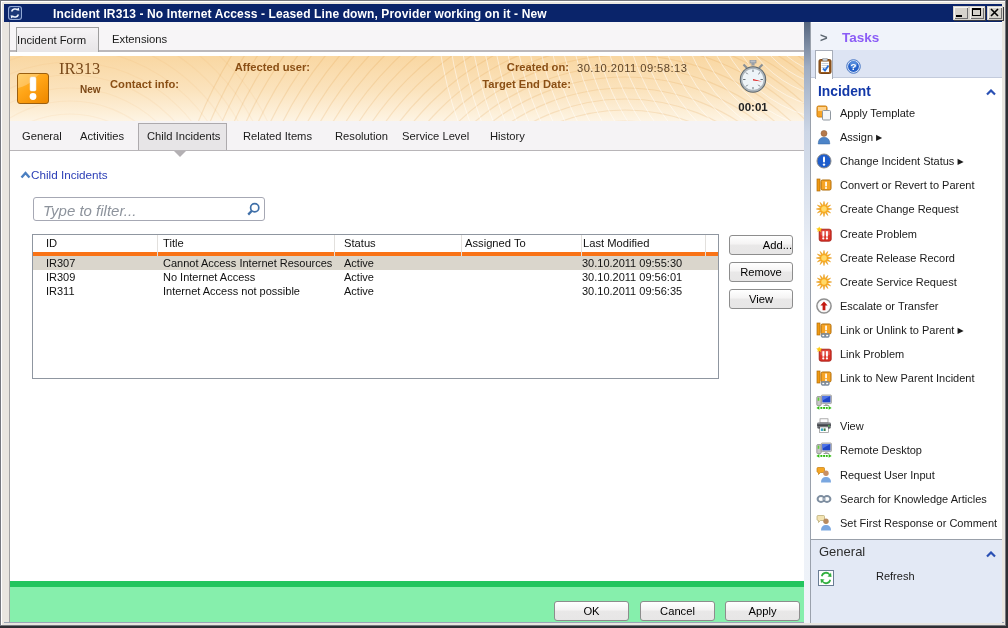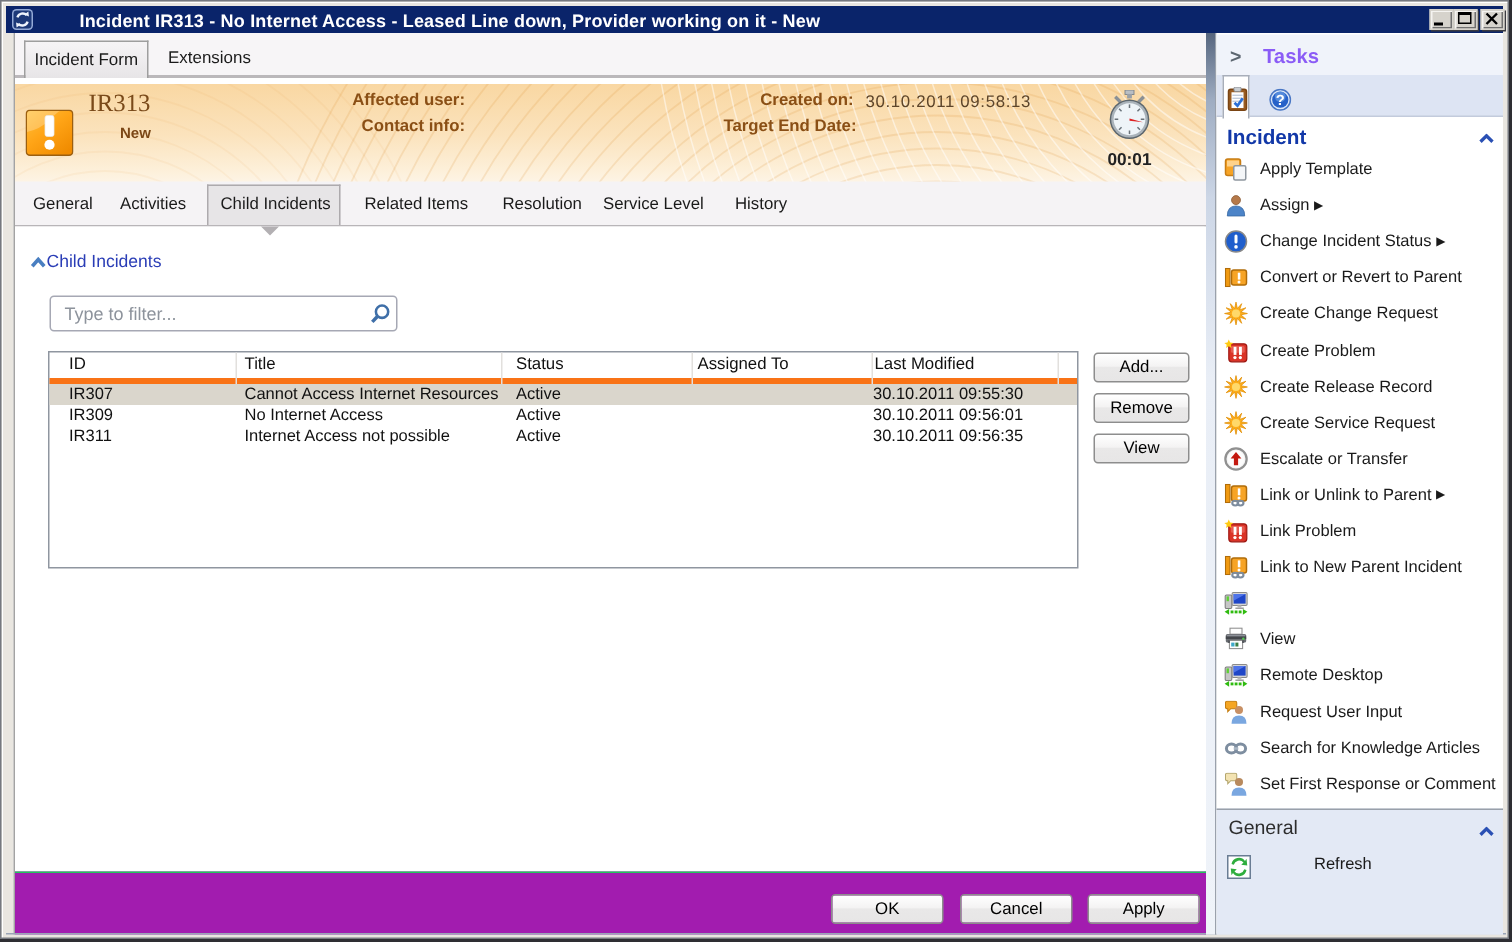--- a/index.html
+++ b/index.html
@@ -11,31 +11,31 @@
          box-shadow: inset 1px 1px 0 #ffffff; }
   #titlebar { position:absolute; left:3px; top:3px; width:998px; height:18px; background:#0a246a; }
   #title-text { position:absolute; left:21px; top:3px; color:#fff; font-size:12px; font-weight:bold; white-space:nowrap; letter-spacing:0.12px;margin-left:28px;}
   .winbtn { position:absolute; top:2px; width:16px; height:14px; background:#d6d3cc;
             border:1px solid #d6d3cc;
             box-shadow: inset 1px 1px 0 #f5f4f1, inset -1px -1px 0 #707070, 1px 1px 0 #3a3a40;
             font-size:10px; text-align:center; color:#000; }
   
   #form { position:absolute; left:8px; top:21px; width:795px; height:601px; background:#ffffff; border-left:1px solid #a3a3a3; border-right:1px solid #b0b0b5; }
   #toptabs { position:absolute; left:0; top:0; width:794px; height:30px; background:#f7f5f7; border-bottom:2px solid #bbb8bb; }
-  #toptab-sel { position:absolute; left:6px; top:5px; width:83px; height:25px; background:linear-gradient(#f6f4f6,#e7e5e7); border:1px solid #9e9e9e; border-bottom:none; font-size:11.3px; color:#1a1a1a; text-align:center; line-height:24px;}
+  #toptab-sel { position:absolute; left:6px; top:5px; width:83px; height:25px; background:linear-gradient(#f6f4f6,#e7e5e7); border:1px solid #9e9e9e; border-bottom:none; font-size:11.3px; color:#1a1a1a; line-height:24px;}
   #toptab-ext { position:absolute; left:102px; top:5px; font-size:11.3px; color:#1a1a1a; line-height:24px;}
   #gapwhite { position:absolute; left:0; top:30px; width:794px; height:4px; background:#fff;}
   #banner { position:absolute; left:0; top:34px; width:794px; height:66px;
             background:linear-gradient(#f9d7a2, #fbe3bd 52%, #fdf0da 88%, #fdf4e6); overflow:hidden;}
   #innertabs { position:absolute; left:0; top:99px; width:794px; height:30px; background:#f5f3f5; border-bottom:1px solid #b8b5b8;}
   .itab { position:absolute; top:0; height:30px; line-height:31px; font-size:11.2px; color:#1a1a1a; }
   #itab-sel { position:absolute; left:128px; top:2px; width:89px; height:27px; background:#e7e5e7; border:1px solid #adaaad; border-bottom:none;}
   #notch { position:absolute; left:164px; top:129px; width:0; height:0; border-left:6px solid transparent; border-right:6px solid transparent; border-top:6px solid #b3b0b3; z-index:6; }
   #content { position:absolute; left:0; top:129px; width:794px; height:430px; background:#fff; }
-  #btmbar { position:absolute; left:0; top:559px; width:794px; height:42px; background:#a21caf; border-top:1px solid #22c55e; }
+  #btmbar { position:absolute; left:0; top:559px; width:794px; height:42px; background:#86efac; border-top:6px solid #22c55e; }
   .pushbtn { position:absolute; background:linear-gradient(#ffffff,#f4f3f3 45%,#e9e8e8 50%,#e7e6e6); border:1px solid #8d8d8d; border-radius:3px; font-size:11.2px; color:#000; text-align:center; font-family:"Liberation Sans", sans-serif;}
   
   #splitter { position:absolute; left:803px; top:21px; width:7px; height:601px;
               background:linear-gradient(#56657e, #9fadc2 45px, #ccd6e6 110px, #e9eef6 230px, #eff3f9); border-right:1px solid #9aa1ac;}
   
   #tasks { position:absolute; left:810px; top:21px; width:191px; height:601px; background:#fff; }
   #tasks-hdr { position:absolute; left:0; top:1px; width:191px; height:27px; background:#f0f3fa; }
   #tasks-iconrow { position:absolute; left:0; top:28px; width:191px; height:28px; background:#dde4f3; border-bottom:1px solid #c3cbdc;}
   #minitab { position:absolute; left:4px; top:0px; width:18px; height:29px; background:#fff; border:1px solid #a8aeba; border-bottom:none; }
   .taskrow { position:absolute; left:0; width:177px; height:24px; }
@@ -173,21 +173,21 @@
           </linearGradient>
         </defs>
         <rect x="0.5" y="0.5" width="31" height="30" rx="2.5" fill="url(#wg)" stroke="#9b5f10"></rect>
         <path d="M1 15 Q10 13 16 7 Q22 1 23 1 L2 1 Q1 2 1 3z" fill="#ffffff" opacity="0.25"></path>
         <rect x="13" y="4" width="6" height="14" rx="1.5" fill="#fff" stroke="#e8e8e8" stroke-width="0.5"></rect>
         <circle cx="16" cy="23.5" r="3.4" fill="#fff"></circle>
       </svg>
       <div class="abs" style="left:49px;top:3px;font-size:16.5px;font-family:'Liberation Serif', serif;color:#7a4a1a;">IR313</div>
       <div class="abs" style="left:50px;top:28px;font-size:10px;font-weight:bold;color:#7b4716;padding-left:20px;">New</div>
       <div class="abs" style="left:100px;top:5px;width:200px;text-align:right;font-size:11.2px;font-weight:bold;color:#8a4f15;">Affected user:</div>
-      <div class="abs" style="left:100px;top:22px;width:200px;text-align:right;font-size:11.2px;font-weight:bold;color:#8a4f15;">Contact info:</div>
+      <div class="abs" style="left:100px;top:22px;width:200px;text-align:left;font-size:11.2px;font-weight:bold;color:#8a4f15;">Contact info:</div>
       <div class="abs" style="left:359px;top:5px;width:200px;text-align:right;font-size:11.2px;font-weight:bold;color:#8a4f15;">Created on:</div>
       <div class="abs" style="left:361px;top:22px;width:200px;text-align:right;font-size:11.2px;font-weight:bold;color:#8a4f15;">Target End Date:</div>
       <div class="abs" style="left:567px;top:6px;font-size:11.2px;letter-spacing:0.45px;color:#5d452a;">30.10.2011 09:58:13</div>
 
       <svg class="abs" style="left:728px;top:4px" width="30" height="36" viewBox="0 0 30 36">
         <rect x="12" y="0" width="6" height="3" fill="#b9bec4" stroke="#7b8087" stroke-width="0.6"></rect>
         <rect x="13.4" y="2.6" width="3.2" height="3" fill="#9aa0a7"></rect>
         <line x1="5.5" y1="4.5" x2="9" y2="8" stroke="#8a9096" stroke-width="2.2"></line>
         <line x1="24.5" y1="4.5" x2="21" y2="8" stroke="#8a9096" stroke-width="2.2"></line>
         <circle cx="15" cy="19.5" r="13.2" fill="#5c666d"></circle>
@@ -219,21 +219,21 @@
     </div>
     <div id="notch"></div>
     <div id="content">
 
       <svg class="abs" style="left:10px;top:20px" width="11" height="8" viewBox="0 0 11 8">
           <path d="M1.5 6.5 L5.5 2 L9.5 6.5" fill="none" stroke="#4a7fc1" stroke-width="2.4"></path>
         </svg>
       <div class="abs" style="left:21px;top:17px;font-size:11.7px;color:#2a3db6;">Child Incidents</div>
 
       <div class="abs" style="left:23px;top:46px;width:232px;height:24px;background:#fff;border:1px solid #a6a8b4;border-radius:3px;">
-        <div class="abs" style="left:9px;top:4px;font-size:12px;color:#8d939c;">Type to filter...</div>
+        <div class="abs" style="left:9px;top:4px;font-size:15px;font-style:italic;color:#8d939c;">Type to filter...</div>
         <svg class="abs" style="left:212px;top:4px" width="15" height="15" viewBox="0 0 15 15">
           <circle cx="8.7" cy="5.8" r="4.1" fill="none" stroke="#3f6fa8" stroke-width="1.7"></circle>
           <line x1="5.6" y1="9" x2="2.2" y2="12.6" stroke="#3f6fa8" stroke-width="2.3"></line>
         </svg>
       </div>
 
       <div class="abs" style="left:22px;top:83px;width:687px;height:145px;border:1px solid #8f96a0;background:#fff;">
         <div class="abs" style="left:0;top:0;width:685px;height:21px;border-bottom:4px solid #f97316;">
           <div class="abs" style="left:124px;top:0;width:1px;height:21px;background:#e2e0dd;"></div>
           <div class="abs" style="left:301px;top:0;width:1px;height:21px;background:#e2e0dd;"></div>
@@ -258,21 +258,21 @@
           <div class="abs" style="left:311px;top:1px;font-size:11px;color:#111;">Active</div>
           <div class="abs" style="left:549px;top:1px;font-size:11px;color:#111;">30.10.2011 09:56:01</div>
         </div>
         <div class="abs" style="left:0;top:49px;width:685px;height:14px;">
           <div class="abs" style="left:13px;top:1px;font-size:11px;color:#111;">IR311</div>
           <div class="abs" style="left:130px;top:1px;font-size:11px;color:#111;">Internet Access not possible</div>
           <div class="abs" style="left:311px;top:1px;font-size:11px;color:#111;">Active</div>
           <div class="abs" style="left:549px;top:1px;font-size:11px;color:#111;">30.10.2011 09:56:35</div>
         </div>
       </div>
-      <div class="pushbtn" style="left:719px;top:84px;width:64px;height:20px;line-height:19px;">Add...</div>
+      <div class="pushbtn" style="left:719px;top:84px;width:64px;height:20px;line-height:19px;text-align:right;">Add...</div>
       <div class="pushbtn" style="left:719px;top:111px;width:64px;height:20px;line-height:19px;">Remove</div>
       <div class="pushbtn" style="left:719px;top:138px;width:64px;height:20px;line-height:19px;">View</div>
     </div>
     <div id="btmbar">
       <div class="pushbtn" style="left:544px;top:14px;width:75px;height:20px;line-height:19px;">OK</div>
       <div class="pushbtn" style="left:630px;top:14px;width:75px;height:20px;line-height:19px;">Cancel</div>
       <div class="pushbtn" style="left:715px;top:14px;width:75px;height:20px;line-height:19px;">Apply</div>
     </div>
   </div>
 

